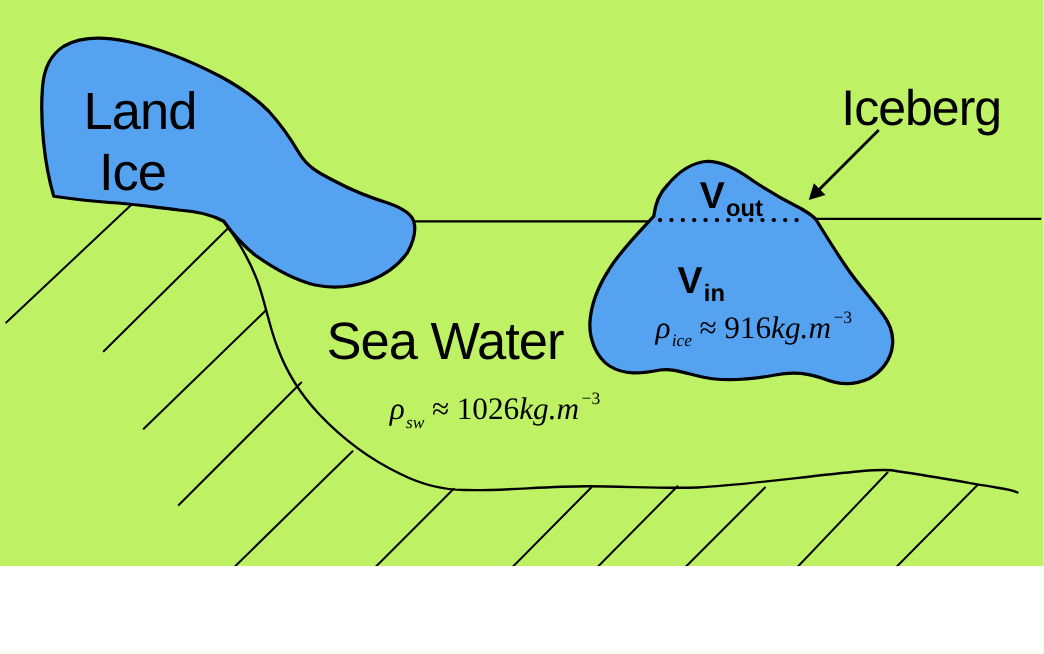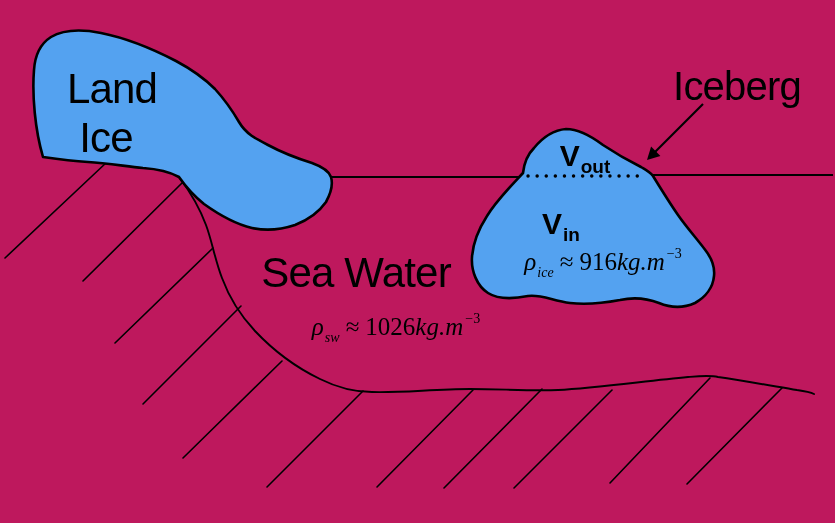--- a/index.html
+++ b/index.html
@@ -1,20 +1,20 @@
 <!DOCTYPE html>
 <html><head>
 <meta charset="utf-8">
 <style>
   html, body { margin: 0; padding: 0; background: #ffffff; }
   .canvas {
     position: relative;
     width: 835px;
-    height: 523px;
-    background: #be185d;
+    height: 453px;
+    background: #bef264;
     overflow: hidden;
   }
   svg { display: block; }
   text { fill: #000000; }
   .big {
     font-family: "Liberation Sans", sans-serif;
     font-size: 42px;
     letter-spacing: -0.8px;
     font-weight: 400;
   }

